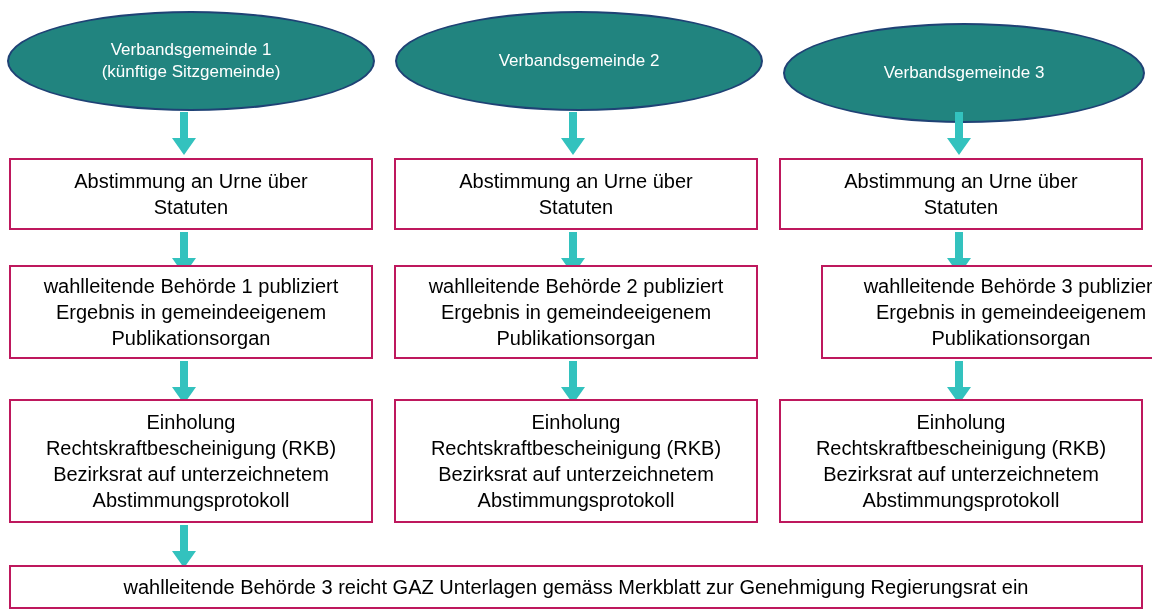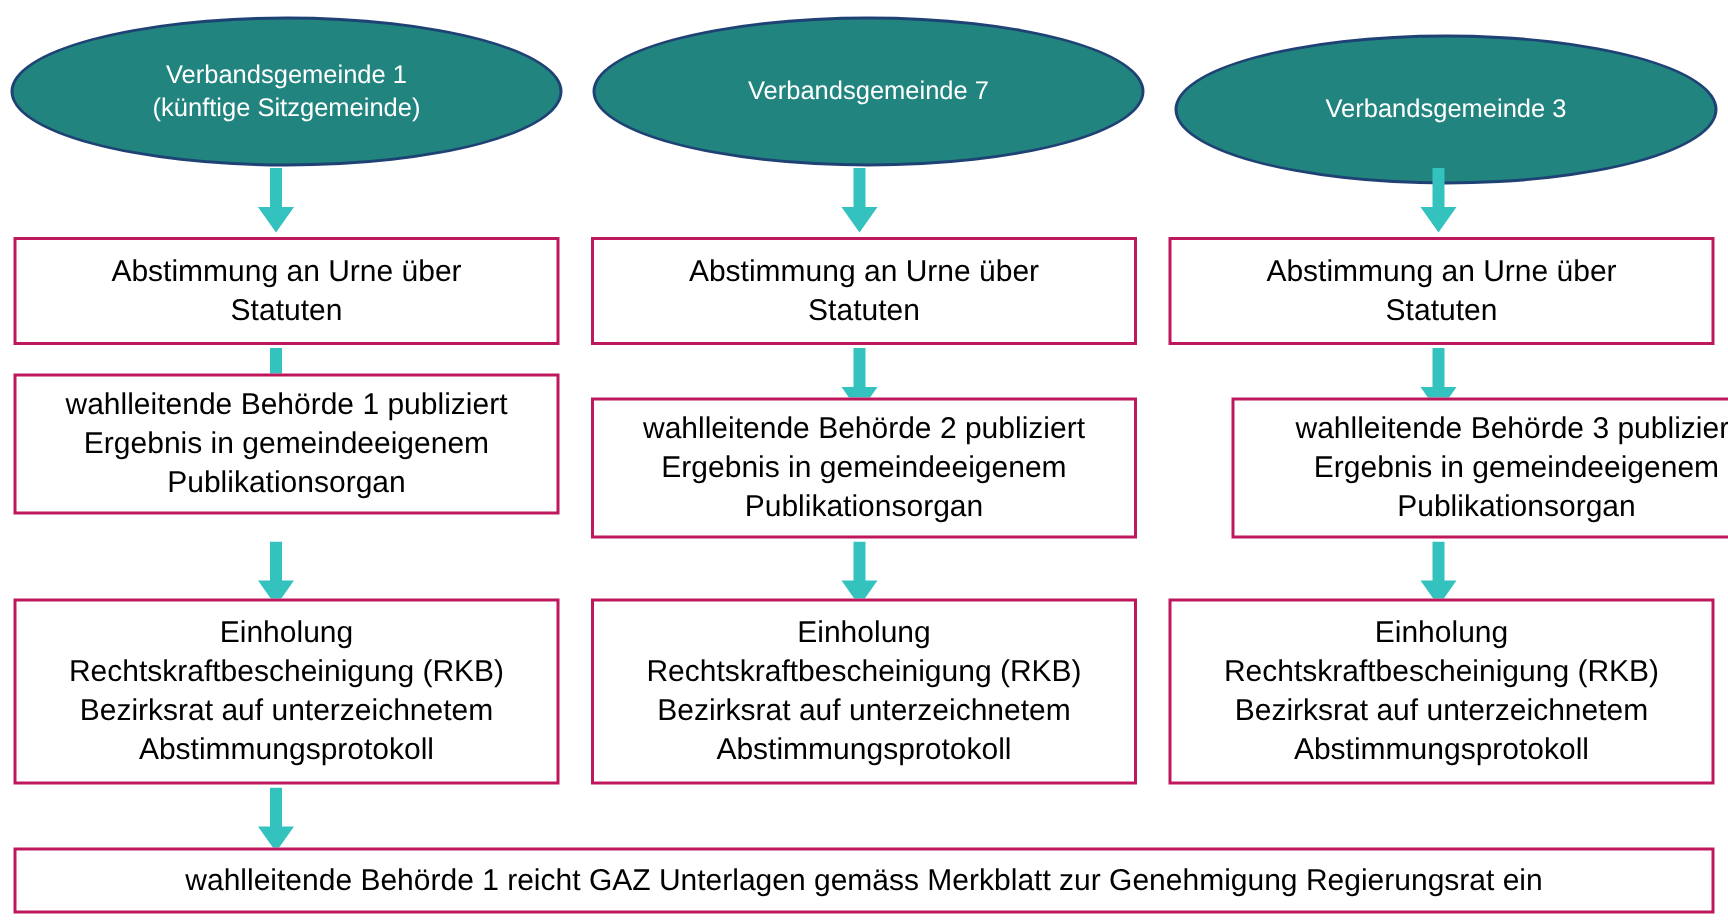--- a/index.html
+++ b/index.html
@@ -76,42 +76,42 @@
 
   <div class="box" style="left:9px; top:158px; width:364px; height:72px;">Abstimmung an Urne über
 Statuten</div>
 
   <div class="arrow" style="left:170px; top:232px;">
     <svg width="28" height="44" viewBox="0 0 28 44" aria-hidden="true">
       <path d="M10 0 H18 V26 H26 L14 43 L2 26 H10 Z" fill="#33C2BE"></path>
     </svg>
   </div>
 
-  <div class="box" style="left:9px; top:249px; width:364px; height:94px;">wahlleitende Behörde 1 publiziert
+  <div class="box" style="left:9px; top:265px; width:364px; height:94px;">wahlleitende Behörde 1 publiziert
 Ergebnis in gemeindeeigenem
 Publikationsorgan</div>
 
   <div class="arrow" style="left:170px; top:361px;">
     <svg width="28" height="44" viewBox="0 0 28 44" aria-hidden="true">
       <path d="M10 0 H18 V26 H26 L14 43 L2 26 H10 Z" fill="#33C2BE"></path>
     </svg>
   </div>
 
   <div class="box" style="left:9px; top:399px; width:364px; height:124px;">Einholung
 Rechtskraftbescheinigung (RKB)
 Bezirksrat auf unterzeichnetem
 Abstimmungsprotokoll</div>
 
   <div class="arrow" style="left:170px; top:525px;">
     <svg width="28" height="44" viewBox="0 0 28 44" aria-hidden="true">
       <path d="M10 0 H18 V26 H26 L14 43 L2 26 H10 Z" fill="#33C2BE"></path>
     </svg>
   </div>
 
-  <div class="ellipse" style="left:395px; top:11px; width:368px; height:100px;">Verbandsgemeinde 7</div>
+  <div class="ellipse" style="left:395px; top:11px; width:368px; height:100px;">Verbandsgemeinde 2</div>
 
   <div class="arrow" style="left:559px; top:112px;">
     <svg width="28" height="44" viewBox="0 0 28 44" aria-hidden="true">
       <path d="M10 0 H18 V26 H26 L14 43 L2 26 H10 Z" fill="#33C2BE"></path>
     </svg>
   </div>
 
   <div class="box" style="left:394px; top:158px; width:364px; height:72px;">Abstimmung an Urne über
 Statuten</div>
 
@@ -161,15 +161,15 @@
     <svg width="28" height="44" viewBox="0 0 28 44" aria-hidden="true">
       <path d="M10 0 H18 V26 H26 L14 43 L2 26 H10 Z" fill="#33C2BE"></path>
     </svg>
   </div>
 
   <div class="box" style="left:779px; top:399px; width:364px; height:124px;">Einholung
 Rechtskraftbescheinigung (RKB)
 Bezirksrat auf unterzeichnetem
 Abstimmungsprotokoll</div>
 
-  <div class="box" style="left:9px; top:565px; width:1134px; height:44px;">wahlleitende Behörde 1 reicht GAZ Unterlagen gemäss Merkblatt zur Genehmigung Regierungsrat ein</div>
+  <div class="box" style="left:9px; top:565px; width:1134px; height:44px;">wahlleitende Behörde 3 reicht GAZ Unterlagen gemäss Merkblatt zur Genehmigung Regierungsrat ein</div>
 
 </div>
 
 </body></html>

